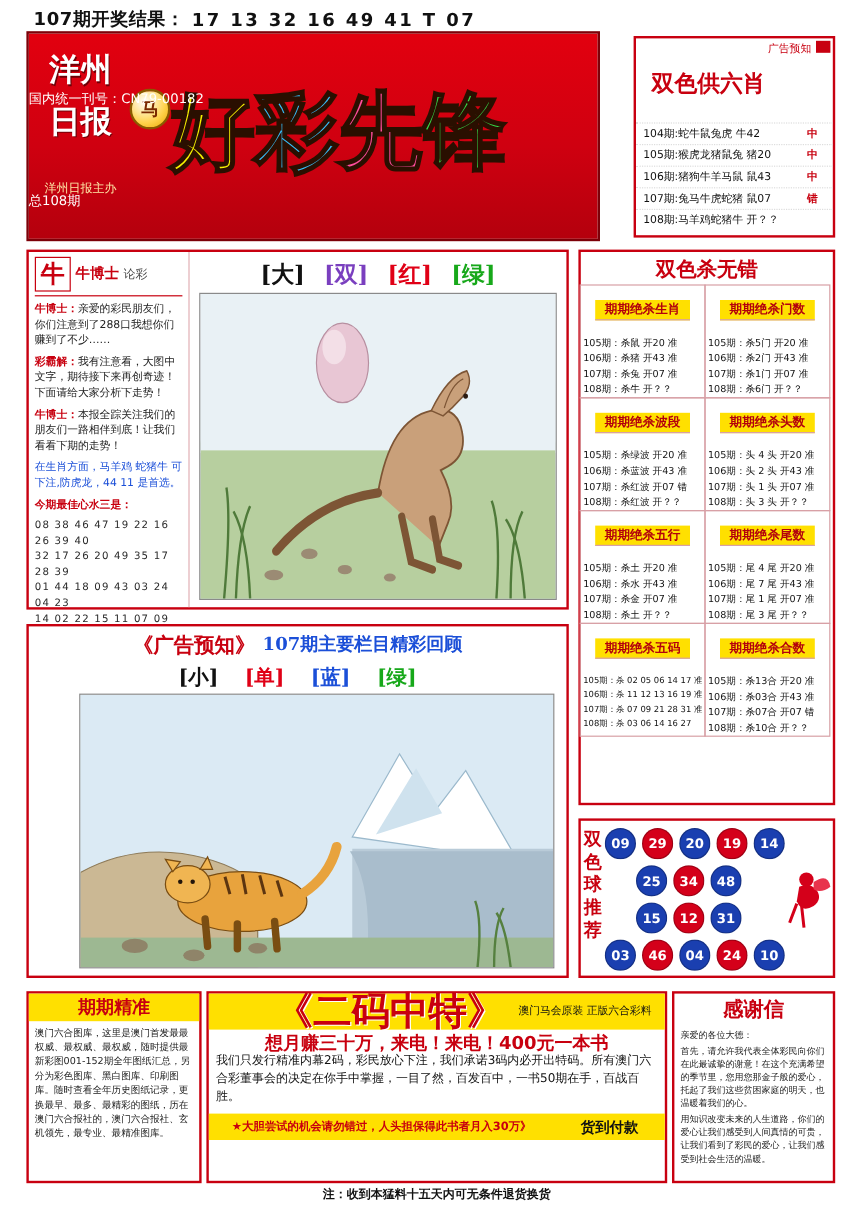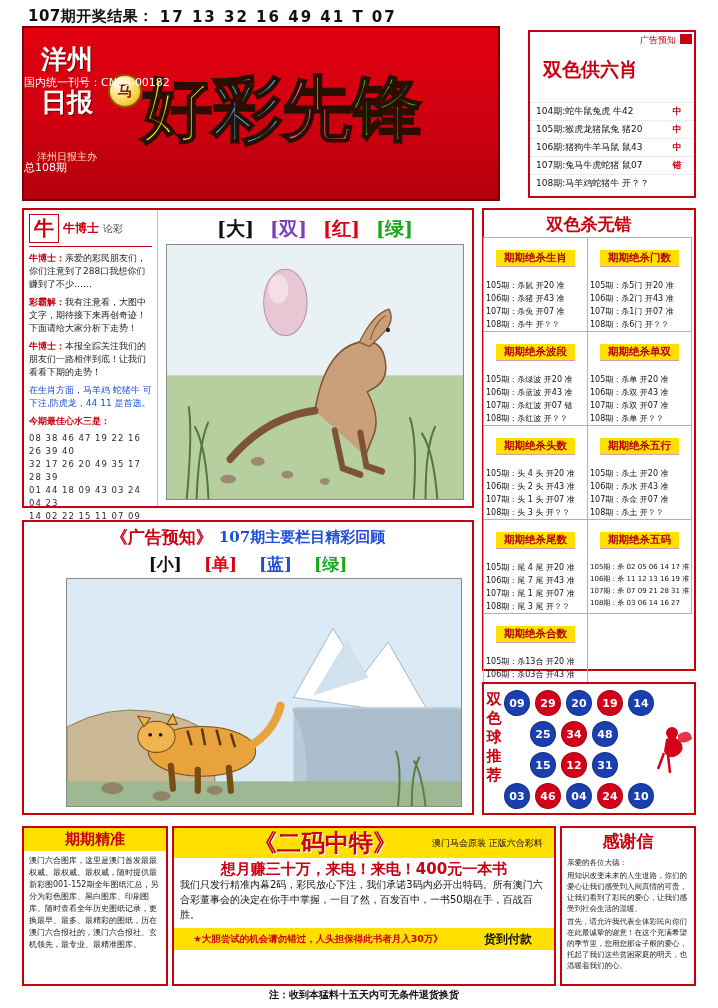--- a/index.html
+++ b/index.html
@@ -89,21 +89,21 @@
   .bb-right{width:40px;display:flex;align-items:center;justify-content:center;}
 
   
   .bx1{position:absolute;left:22px;top:826px;width:146px;height:160px;border:2px solid #c80010;background:#fff;box-sizing:border-box;}
   .bx1 h3{margin:0;background:#ffe000;color:#c8000f;text-align:center;font-size:15px;font-weight:bold;padding:2px 0;
      font-family:"DejaVu Serif","Liberation Serif",serif;}
   .bx1 p{margin:4px 5px;font-size:8px;line-height:12px;color:#222;}
 
   .bx2{position:absolute;left:172px;top:826px;width:384px;height:160px;border:2px solid #c80010;background:#fff;box-sizing:border-box;}
   .bx2 .hd{display:flex;align-items:center;background:#ffe000;height:30px;}
-  .bx2 .hd .t{flex:1;text-align:center;font-size:24px;font-weight:bold;color:#c8000f;
+  .bx2 .hd .t{flex:1;text-align:center;font-size:32px;font-weight:bold;color:#c8000f;
      font-family:Liberation Mono, monospace;text-shadow:1px 1px 0 #fff;margin-left:44px;}
   .bx2 .hd .s{width:118px;font-size:9px;color:#111;line-height:12px;padding-right:4px;}
   .bx2 .body{padding:4px 6px;font-size:10px;line-height:15px;color:#111;}
   .bx2 .body .em{color:#c8000f;font-weight:bold;}
   .bx2 .foot{display:flex;align-items:center;background:#ffe000;height:22px;margin-top:2px;}
   .bx2 .foot .l{flex:1;text-align:center;font-size:9.5px;color:#c8000f;font-weight:bold;}
   .bx2 .foot .r{width:92px;text-align:center;font-size:12px;font-weight:bold;color:#111;}
 
   .bx3{position:absolute;left:560px;top:826px;width:136px;height:160px;border:2px solid #c80010;background:#fff;box-sizing:border-box;}
   .bx3 h3{margin:0;text-align:center;font-size:17px;font-weight:bold;color:#c8000f;padding:2px 0;
@@ -248,27 +248,20 @@
         <div class="ln">106期：杀2门 开43  准</div>
         <div class="ln">107期：杀1门 开07  准</div>
         <div class="ln">108期：杀6门 开？？</div>
       </div>
       <div class="kcell">
         <h4>期期绝杀波段</h4>
         <div class="ln">105期：杀绿波 开20  准</div>
         <div class="ln">106期：杀蓝波 开43  准</div>
         <div class="ln">107期：杀红波 开07  错</div>
         <div class="ln">108期：杀红波 开？？</div>
-      </div>
-      <div class="kcell">
-        <h4>期期绝杀单双</h4>
-        <div class="ln">105期：杀单 开20  准</div>
-        <div class="ln">106期：杀双 开43  准</div>
-        <div class="ln">107期：杀双 开07  准</div>
-        <div class="ln">108期：杀单 开？？</div>
       </div>
       <div class="kcell">
         <h4>期期绝杀头数</h4>
         <div class="ln">105期：头 4 头 开20  准</div>
         <div class="ln">106期：头 2 头 开43  准</div>
         <div class="ln">107期：头 1 头 开07  准</div>
         <div class="ln">108期：头 3 头 开？？</div>
       </div>
       <div class="kcell">
         <h4>期期绝杀五行</h4>
@@ -410,17 +403,17 @@
       <span class="l">★大胆尝试的机会请勿错过，人头担保得此书者月入30万》</span>
       <span class="r">货到付款</span>
     </div>
   </div>
 
   <div class="footnote">注：收到本猛料十五天内可无条件退货换货</div>
 
   <div class="bx3">
     <h3>感谢信</h3>
     <p>亲爱的各位大德：</p>
+    <p>首先，请允许我代表全体彩民向你们在此最诚挚的谢意！在这个充满希望的季节里，您用您那金子般的爱心，托起了我们这些贫困家庭的明天，也温暖着我们的心。</p>
     <p>用知识改变未来的人生道路，你们的爱心让我们感受到人间真情的可贵，让我们看到了彩民的爱心，让我们感受到社会生活的温暖。</p>
-    <p>首先，请允许我代表全体彩民向你们在此最诚挚的谢意！在这个充满希望的季节里，您用您那金子般的爱心，托起了我们这些贫困家庭的明天，也温暖着我们的心。</p>
   </div>
 
 </div>
 
 </body></html>

